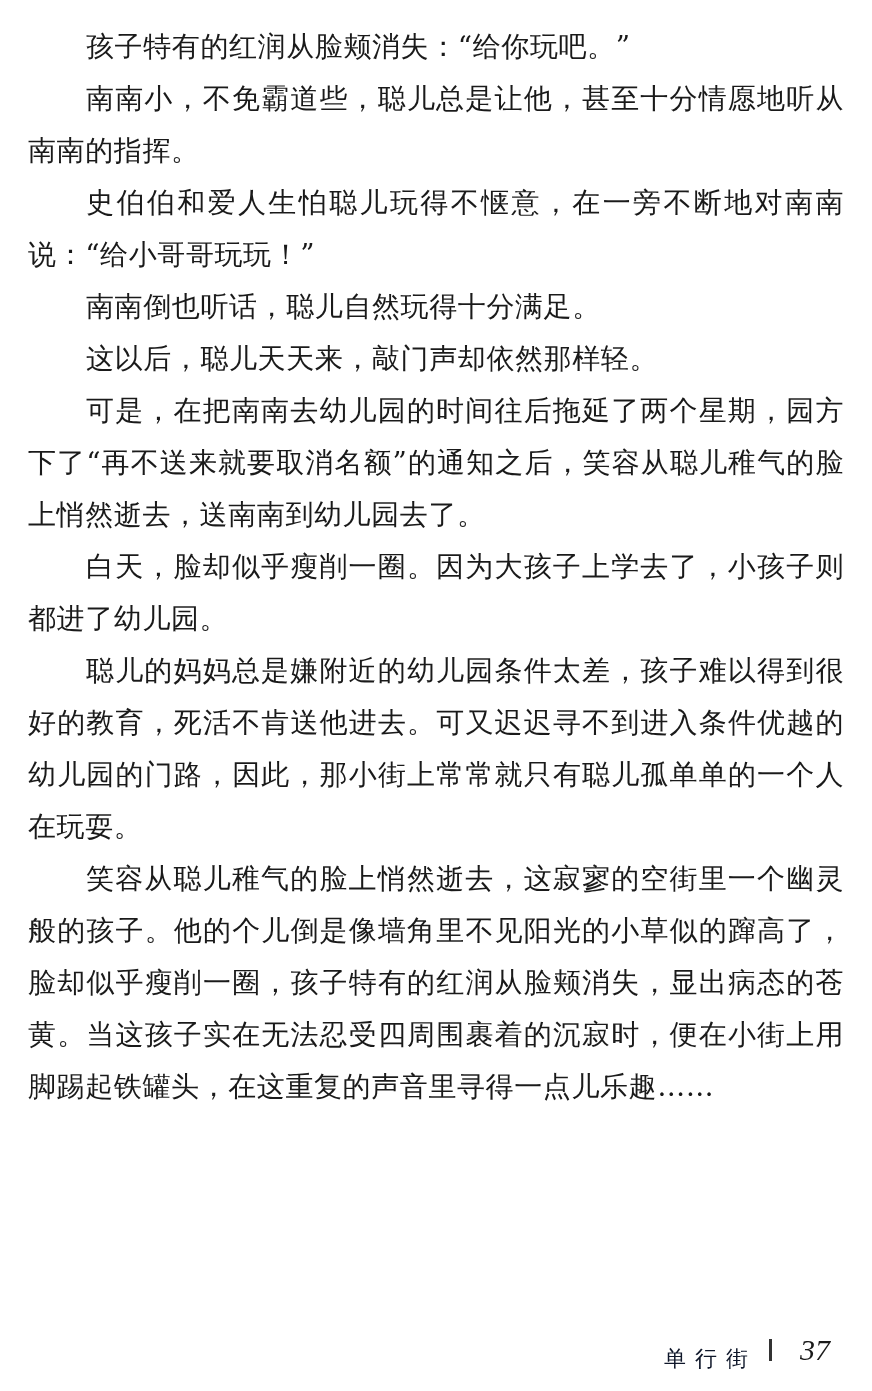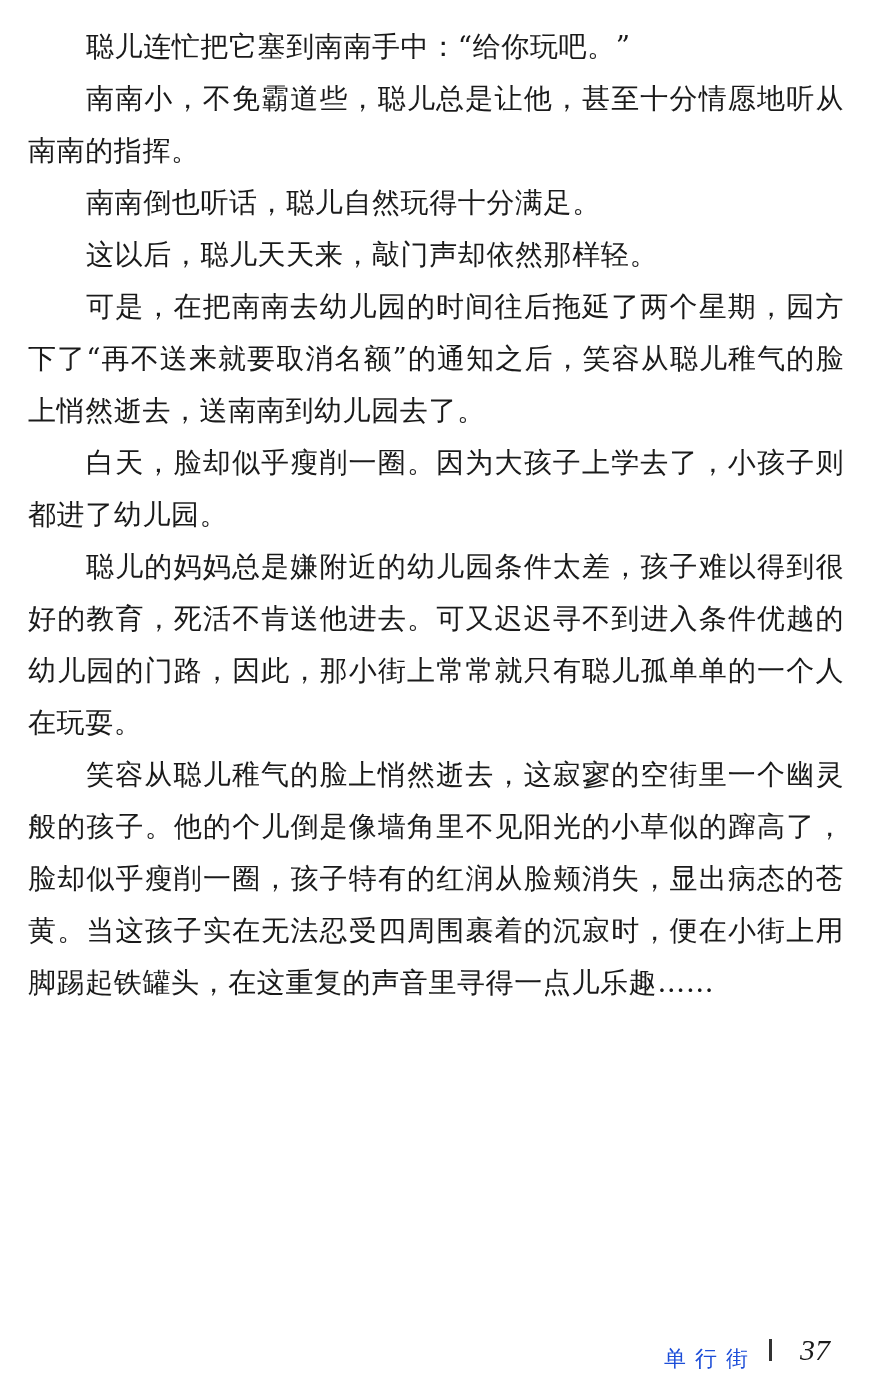--- a/index.html
+++ b/index.html
@@ -16,34 +16,35 @@
     letter-spacing: 0.6px;
     margin: 0;
     word-break: break-all;
   }
   .footer {
     position: absolute; top: 1334px; left: 664px;
     display: flex; align-items: center; height: 32px;
   }
   .running-title {
     font-family: "DejaVu Sans", "Liberation Sans", sans-serif;
-    font-size: 22px; color: #1d4ed8; letter-spacing: 9px; margin-top: 18px;
+    font-size: 22px; color: #0f172a; letter-spacing: 9px; margin-top: 18px;
   }
   .sep { width: 3px; height: 22px; background: #333333; margin-left: 12px; margin-right: 28px; }
   .pageno {
     font-family: "Liberation Serif", "DejaVu Serif", serif;
     font-style: italic; font-size: 30px; color: #1a1a1a;
   }
 </style>
 </head>
 <body>
 
 <div class="page">
-  <p class="para">聪儿连忙把它塞到南南手中：“给你玩吧。”</p>
+  <p class="para">孩子特有的红润从脸颊消失：“给你玩吧。”</p>
   <p class="para">南南小，不免霸道些，聪儿总是让他，甚至十分情愿地听从南南的指挥。</p>
+  <p class="para">史伯伯和爱人生怕聪儿玩得不惬意，在一旁不断地对南南说：“给小哥哥玩玩！”</p>
   <p class="para">南南倒也听话，聪儿自然玩得十分满足。</p>
   <p class="para">这以后，聪儿天天来，敲门声却依然那样轻。</p>
   <p class="para">可是，在把南南去幼儿园的时间往后拖延了两个星期，园方下了“再不送来就要取消名额”的通知之后，笑容从聪儿稚气的脸上悄然逝去，送南南到幼儿园去了。</p>
   <p class="para">白天，脸却似乎瘦削一圈。因为大孩子上学去了，小孩子则都进了幼儿园。</p>
   <p class="para">聪儿的妈妈总是嫌附近的幼儿园条件太差，孩子难以得到很好的教育，死活不肯送他进去。可又迟迟寻不到进入条件优越的幼儿园的门路，因此，那小街上常常就只有聪儿孤单单的一个人在玩耍。</p>
   <p class="para">笑容从聪儿稚气的脸上悄然逝去，这寂寥的空街里一个幽灵般的孩子。他的个儿倒是像墙角里不见阳光的小草似的蹿高了，脸却似乎瘦削一圈，孩子特有的红润从脸颊消失，显出病态的苍黄。当这孩子实在无法忍受四周围裹着的沉寂时，便在小街上用脚踢起铁罐头，在这重复的声音里寻得一点儿乐趣……</p>
 </div>
 
 <div class="footer">
   <span class="running-title">单行街</span>

